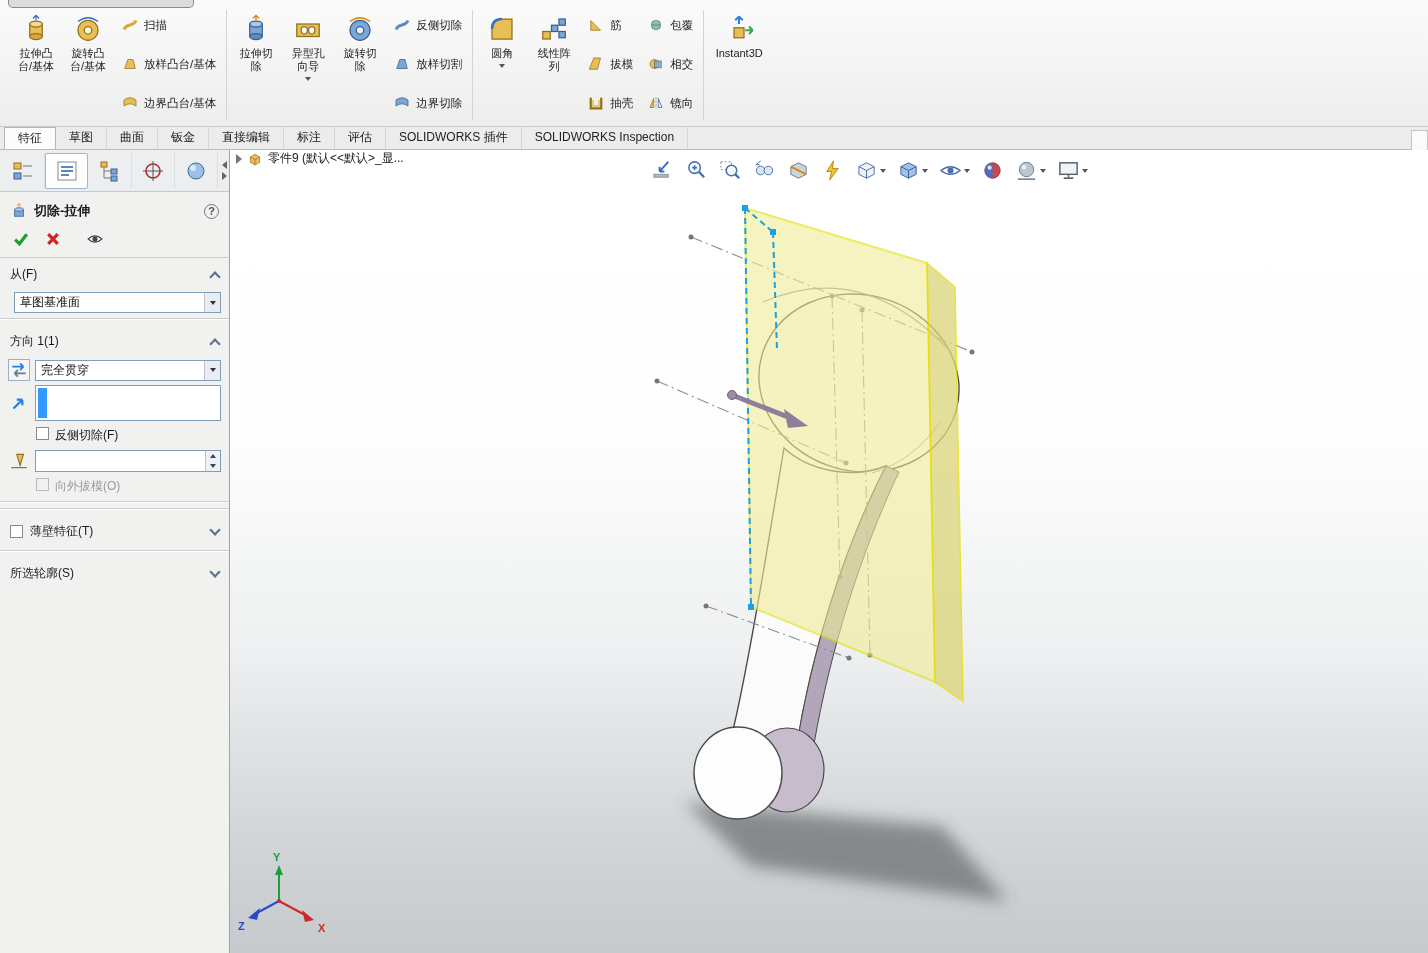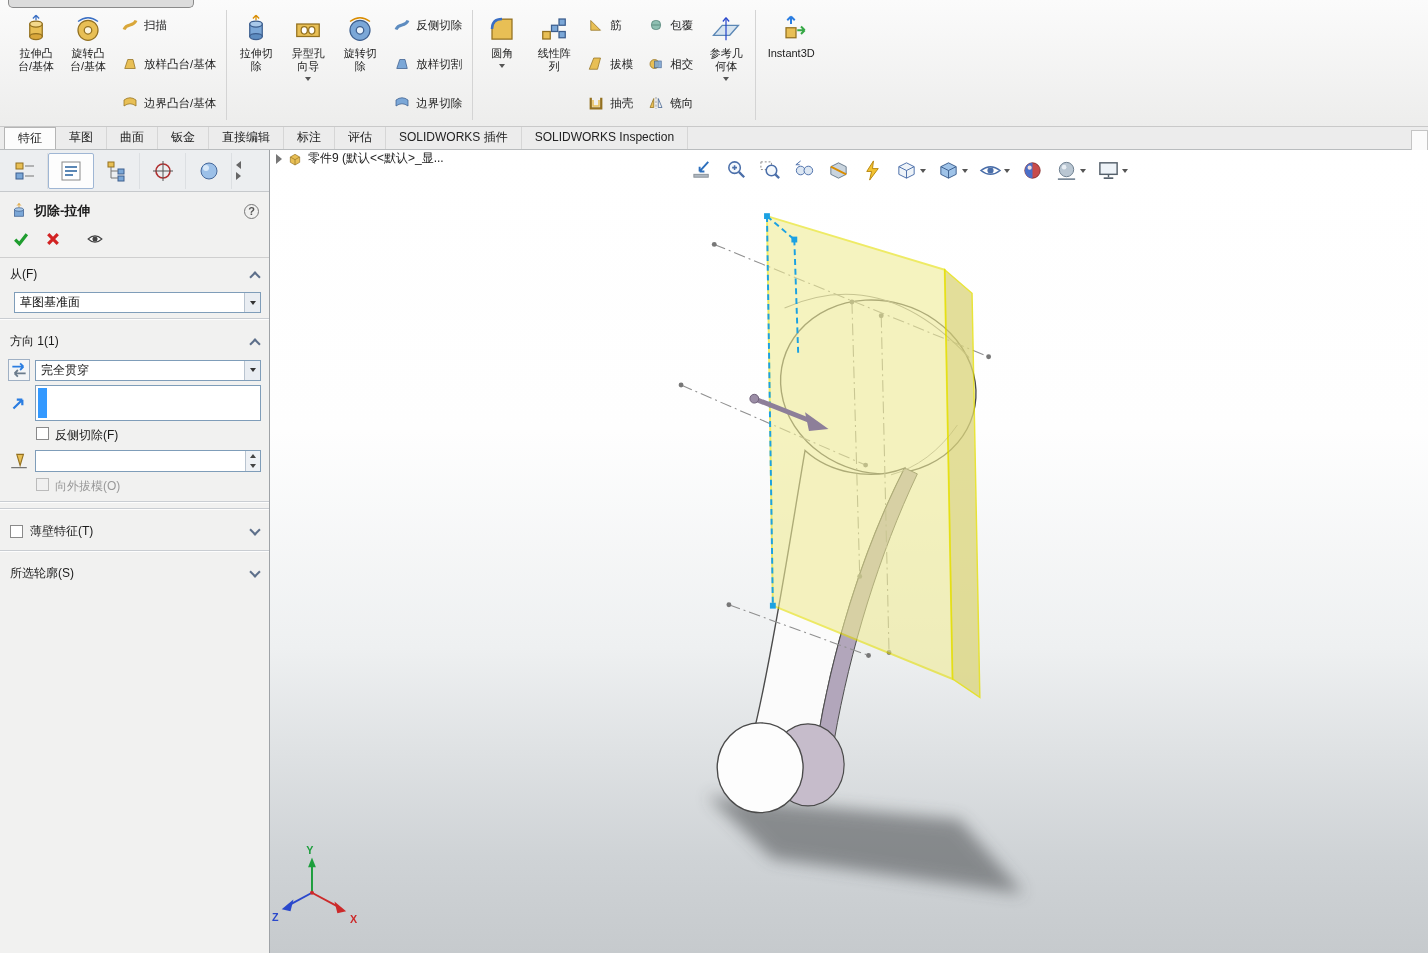--- a/index.html
+++ b/index.html
@@ -21,21 +21,21 @@
 .rcaret{width:0;height:0;border-left:3.5px solid transparent;border-right:3.5px solid transparent;border-top:4px solid #555;margin-top:1px;}
 
 
 #tabbar{height:23px;background:#ececec;border-bottom:1px solid #b9bcbe;display:flex;align-items:stretch;padding-left:4px;}
 .cm-tab{padding:0 13px;font-size:12px;line-height:21px;color:#222;border-right:1px solid #d6d6d6;cursor:default;}
 .cm-tab.active{background:#fcfcfc;border:1px solid #b5b5b5;border-bottom:none;}
 #tab-end-box{position:absolute;right:0;top:130px;width:17px;height:24px;background:#fbfbfb;border:1px solid #c4c4c4;}
 
 
 #main{flex:1;display:flex;min-height:0;}
-#pm-panel{width:270px;background:#f1f1f0;border-right:1px solid #9fa3a7;position:relative;font-size:12px;color:#1a1a1a;}
+#pm-panel{width:230px;background:#f1f1f0;border-right:1px solid #9fa3a7;position:relative;font-size:12px;color:#1a1a1a;}
 #pm-tabs{height:42px;display:flex;align-items:center;background:#eceef0;border-bottom:1px solid #c6c9cc;padding:0 2px;}
 .pm-tab{width:46px;height:36px;display:flex;align-items:center;justify-content:center;border-right:1px solid #dcdfe2;}
 .pm-tab svg{width:24px;height:24px;}
 .pm-tab.active{background:#fdfdfd;border:1px solid #9fb6d4;border-radius:2px;}
 .pm-nav{display:flex;flex-direction:column;gap:3px;margin-left:4px;}
 .tri-l{width:0;height:0;border-top:4px solid transparent;border-bottom:4px solid transparent;border-right:5px solid #666;}
 .tri-r{width:0;height:0;border-top:4px solid transparent;border-bottom:4px solid transparent;border-left:5px solid #666;}
 
 #pm-title{display:flex;align-items:center;gap:6px;padding:10px 10px 6px;font-weight:bold;font-size:13px;}
 #pm-title svg{width:18px;height:18px;}
@@ -278,32 +278,20 @@
           <span class="ri">
               <svg viewBox="0 0 24 24">
                 <path d="M4 18 L9 6 L9 18 Z" fill="#e8bf55" stroke="#93701f"></path>
                 <path d="M20 18 L15 6 L15 18 Z" fill="none" stroke="#3c5e8e"></path>
                 <line x1="12" y1="4" x2="12" y2="20" stroke="#888" stroke-dasharray="3 2"></line>
               </svg>
             </span>
           <span>镜向</span>
         </div>
       </div>
-      <div class="rb-large">
-        <span class="ri">
-            <svg viewBox="0 0 24 24">
-              <polygon points="2,17 9,9 22,9 15,17" fill="#d7e4f0" stroke="#5b87b5"></polygon>
-              <line x1="12" y1="3" x2="12" y2="21" stroke="#2a48cc"></line>
-              <path d="M12 3 l-2.5 3 M12 3 l2.5 3" stroke="#2a48cc" fill="none"></path>
-            </svg>
-          </span>
-        <span class="rl">参考几
-何体</span>
-        <span class="rcaret"></span>
-      </div>
     </div>
     <div class="rsep"></div>
 
     <div class="rb-block">
       <div class="rb-large rb-xl">
         <span class="ri">
             <svg viewBox="0 0 24 24">
               <rect x="8" y="11" width="8" height="8" fill="#e8bf55" stroke="#93701f"></rect>
               <path d="M12 8 V2 M12 2 l-3 3 M12 2 l3 3" stroke="#2a7de1" fill="none" stroke-width="1.6"></path>
               <path d="M17 13 H23 M23 13 l-3 -3 M23 13 l-3 3" stroke="#35a845" fill="none" stroke-width="1.6"></path>

